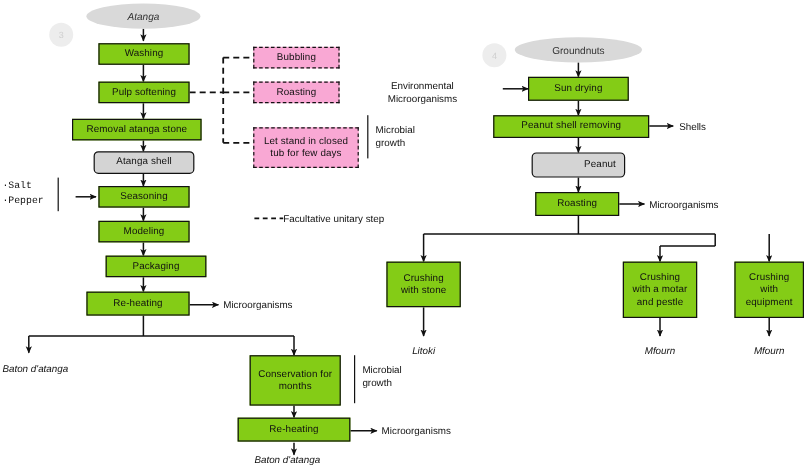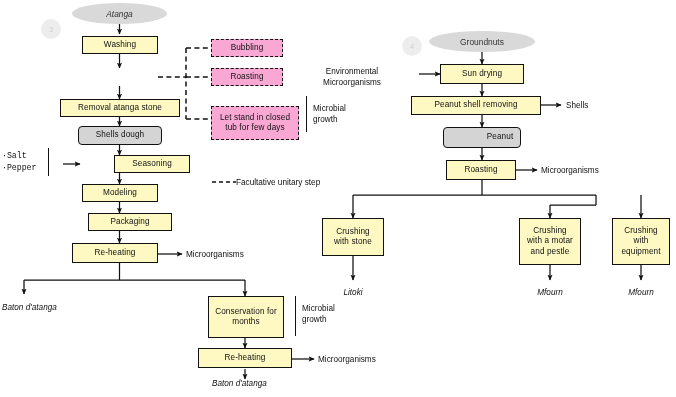--- a/index.html
+++ b/index.html
@@ -25,21 +25,21 @@
     height: 397px;
   }
   
   .node {
     position: absolute;
     box-sizing: border-box;
     display: flex;
     align-items: center;
     justify-content: center;
     text-align: center;
-    background: #fef9c3;
+    background: #84cc16;
     border: 1.6px solid #111111;
     font-size: 8.2px;
     color: #111111;
     line-height: 1.28;
     letter-spacing: 0.1px;
     z-index: 3;
   }
   .node.thin { border-width: 1.1px; }
   .node.shaded {
     background: #d4d4d4;
@@ -177,26 +177,27 @@
     </g>
   </svg>
 
   <div class="step-circle" style="left:41px; top:19px; width:20px; height:20px;">3</div>
   <div class="step-circle" style="left:402px; top:36px; width:20px; height:20px;">4</div>
 
   <div class="ellipse" style="left:72px; top:3px; width:95px; height:21px;">Atanga</div>
 
   <div class="node" style="left:82px; top:36px; width:76px; height:18px;">Washing</div>
 
-
-  <div class="node thin" style="left:60px; top:99px; width:120px; height:18px;">Removal atanga stone</div>
-
-  <div class="node shaded" style="left:78px; top:126px; width:84px; height:19px;">Shells dough</div>
-
-  <div class="node" style="left:82px; top:155px; width:76px; height:18px;margin-left:32px;">Seasoning</div>
+  <div class="node" style="left:82px; top:68px; width:76px; height:18px;">Pulp softening</div>
+
+  <div class="node thin" style="left:60px; top:99px; width:108px; height:18px;">Removal atanga stone</div>
+
+  <div class="node shaded" style="left:78px; top:126px; width:84px; height:19px;">Atanga shell</div>
+
+  <div class="node" style="left:82px; top:155px; width:76px; height:18px;">Seasoning</div>
 
   <div class="node" style="left:82px; top:184px; width:76px; height:18px;">Modeling</div>
 
   <div class="node" style="left:88px; top:213px; width:84px; height:18px;">Packaging</div>
 
   <div class="node" style="left:72px; top:243px; width:86px; height:20px;">Re-heating</div>
 
   <div class="node" style="left:208px; top:296px; width:76px; height:42px; white-space:pre-line;">Conservation for
 months</div>
 

